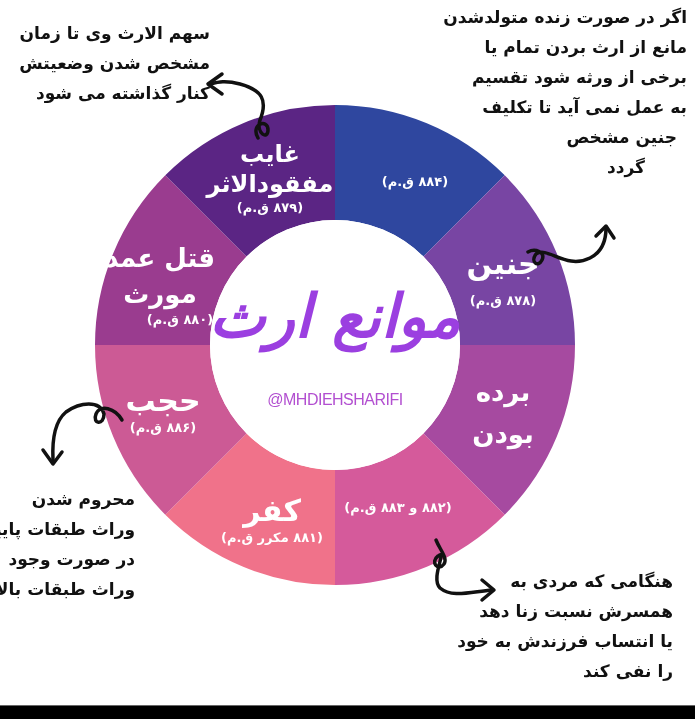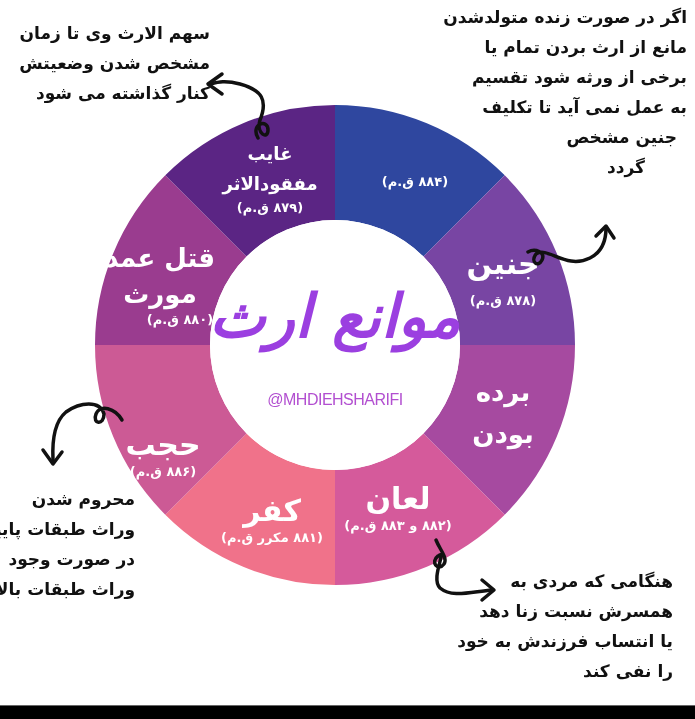--- a/index.html
+++ b/index.html
@@ -6,21 +6,21 @@
   body { width: 695px; height: 719px; background: #ffffff; position: relative; overflow: hidden; font-family: "DejaVu Sans", sans-serif; }
   .note { position: absolute; direction: rtl; color: #111; font-weight: bold; font-size: 17px; line-height: 30px; white-space: nowrap; }
   .note div { }
   #note-ghayeb { left: -60px; top: 18px; width: 270px; text-align: right; }
   #note-janin { right: 8px; top: 2px; }
   #note-hajb { left: -90px; top: 484px; width: 225px; text-align: right; }
   #note-laan { right: 22px; top: 566px; text-align: right; }
   .wheel { position: absolute; left: 0; top: 0; }
   .seg-text { position: absolute; color: #ffffff; text-align: center; direction: rtl; white-space: nowrap; font-weight: bold; transform: translate(-50%, -50%); }
   .seg-title { font-size: 30px; line-height: 36px; }
-  .seg-title.small { font-size: 18px; line-height: 30px; }
+  .seg-title.small { font-size: 24px; line-height: 30px; }
   .seg-title.mid { font-size: 26px; line-height: 34px; }
   .seg-ref { font-size: 13px; line-height: 18px; font-weight: bold; }
   .center-title { position: absolute; left: 335px; top: 316px; transform: translate(-50%, -50%); color: #9b3fe0; font-size: 60px; font-weight: bold; direction: rtl; white-space: nowrap; font-style: italic; }
   .center-handle { position: absolute; left: 335px; top: 400px; transform: translate(-50%, -50%); color: #b24fd0; font-size: 16px; font-family: "Liberation Sans", sans-serif; letter-spacing: -0.5px; }
   .bottom-bar { position: absolute; left: 0; top: 705px; width: 695px; height: 14px; background: #000000; border-top: 1px solid #666; }
   .arrows { position: absolute; left: 0; top: 0; pointer-events: none; }
 </style>
 </head>
 <body>
 
@@ -42,28 +42,27 @@
 </div>
 <div class="seg-text" style="left:503px; top:278px;">
   <div class="seg-title" style="margin-bottom:10px;">جنین</div>
   <div class="seg-ref">(۸۷۸ ق.م)</div>
 </div>
 <div class="seg-text" style="left:503px; top:413px;">
   <div class="seg-title mid" style="margin-bottom:8px;">برده</div>
   <div class="seg-title mid">بودن</div>
 </div>
 <div class="seg-text" style="left:398px; top:508px;">
-  <div class="seg-title">لعان</div>
   <div class="seg-ref">(۸۸۲ و ۸۸۳ ق.م)</div>
 </div>
 <div class="seg-text" style="left:272px; top:520px;">
   <div class="seg-title">کفر</div>
   <div class="seg-ref">(۸۸۱ مکرر ق.م)</div>
 </div>
-<div class="seg-text" style="left:163px; top:410px;margin-top:44px;">
+<div class="seg-text" style="left:163px; top:410px;">
   <div class="seg-title">حجب</div>
   <div class="seg-ref">(۸۸۶ ق.م)</div>
 </div>
 <div class="seg-text" style="left:160px; top:285px;">
   <div class="seg-title mid" style="margin-bottom:2px;">قتل عمد</div>
   <div class="seg-title mid">مورث</div>
   <div class="seg-ref" style="margin-right:-40px;">(۸۸۰ ق.م)</div>
 </div>
 <div class="seg-text" style="left:270px; top:178px;">
   <div class="seg-title small">غایب</div>

